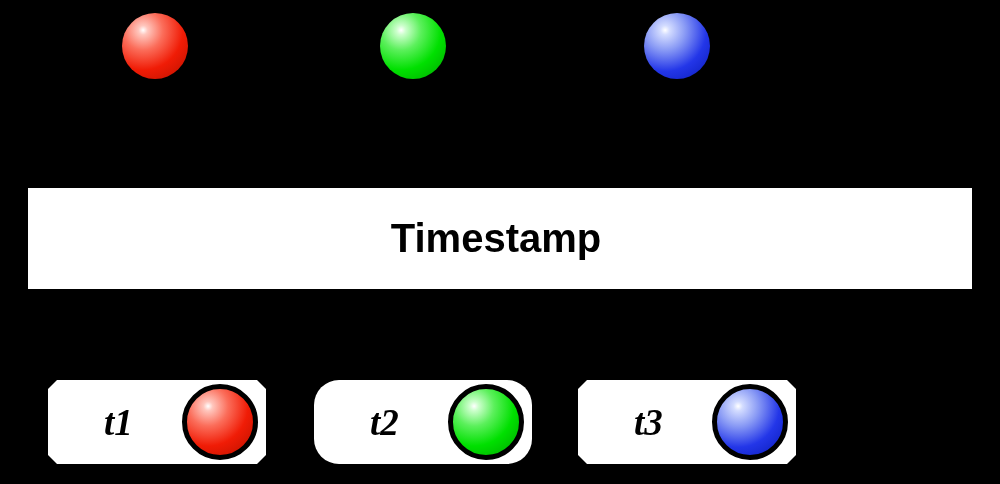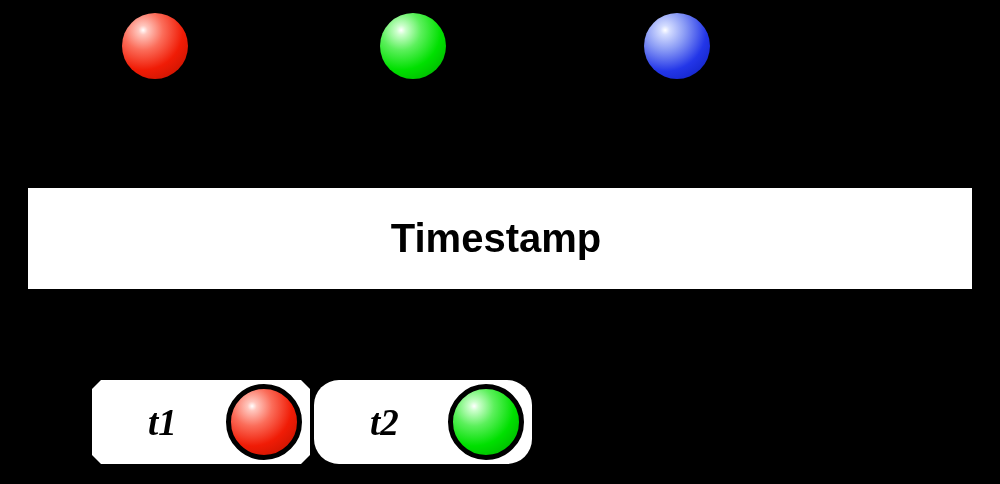--- a/index.html
+++ b/index.html
@@ -109,24 +109,28 @@
   <div class="sphere sphere-red" style="left:122px; top:13px; width:66px; height:66px;"></div>
 
   <div class="sphere sphere-green" style="left:380px; top:13px; width:66px; height:66px;"></div>
 
   <div class="sphere sphere-blue" style="left:644px; top:13px; width:66px; height:66px;"></div>
 
   <div id="timestamp-bar">
     <span id="timestamp-label">Timestamp</span>
   </div>
 
-  <div class="tag" style="left:48px;margin-left:44px;">
+  <div class="tag" style="left:48px;">
     <span class="tag-label">t1</span>
     <span class="tag-sphere sphere-red"></span>
   </div>
 
   <div class="tag" style="left:314px;border-radius:25px;">
     <span class="tag-label">t2</span>
     <span class="tag-sphere sphere-green"></span>
   </div>
 
+  <div class="tag" style="left:578px;">
+    <span class="tag-label">t3</span>
+    <span class="tag-sphere sphere-blue"></span>
+  </div>
 
 </div>
 
 </body></html>

